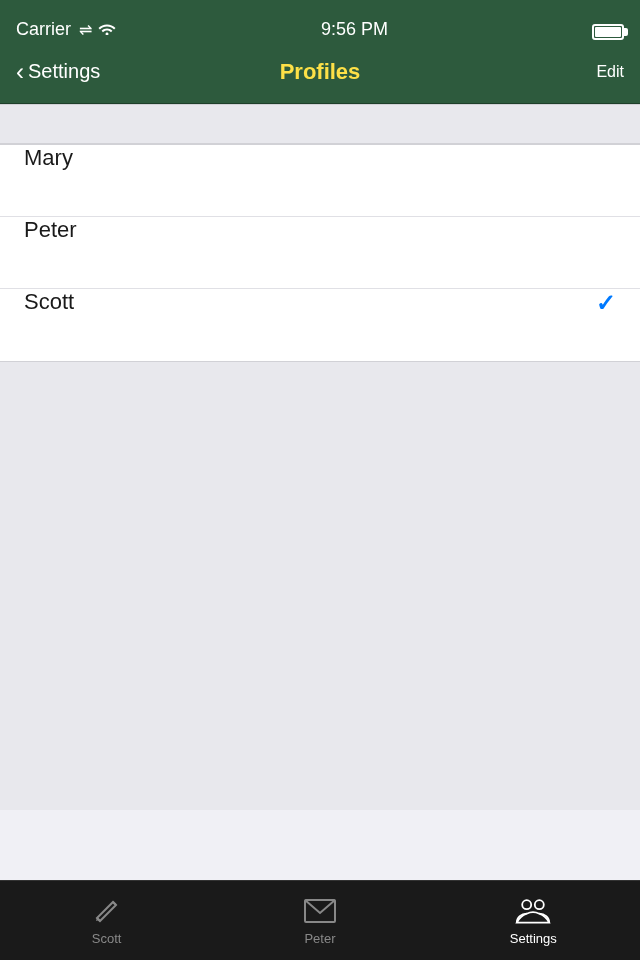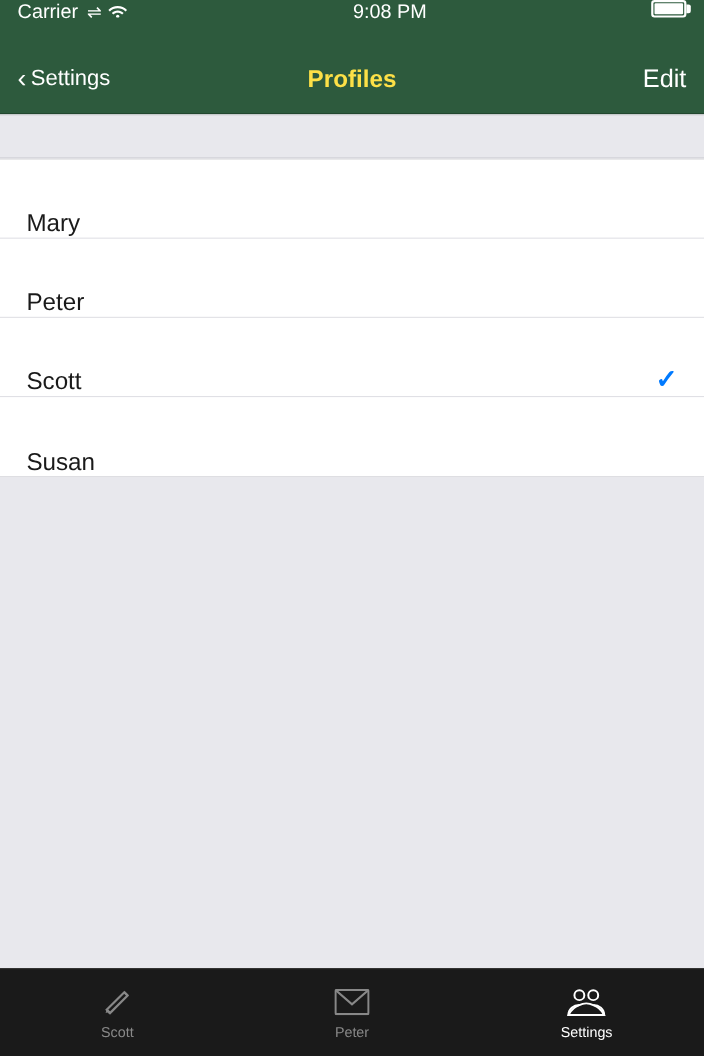--- a/index.html
+++ b/index.html
@@ -11,21 +11,21 @@
       font-family: -apple-system, 'Helvetica Neue', Arial, sans-serif;
       background: #f0f0f5;
       overflow: hidden;
     }
 
     
     .status-bar {
       background: #2d5a3d;
       height: 40px;
       display: flex;
-      align-items: flex-start;
+      align-items: flex-end;
       justify-content: space-between;
       padding: 0 16px;
       color: white;
       font-size: 18px;
       font-weight: 500;
     }
     .status-bar-left {
       display: flex;
       align-items: center;
       gap: 8px;
@@ -91,42 +91,42 @@
     .nav-title {
       color: #fde047;
       font-size: 22px;
       font-weight: bold;
       position: absolute;
       left: 50%;
       transform: translateX(-50%);
     }
     .nav-edit {
       color: white;
-      font-size: 23px;
+      font-size: 16px;
       cursor: pointer;
     }
 
     
     .spacer {
       background: #e8e8ed;
       height: 40px;
       border-top: 1px solid #d1d1d6;
       border-bottom: 1px solid #d1d1d6;
     }
 
     
     .profile-list {
       background: white;
       border-top: 1px solid #d1d1d6;
       border-bottom: 1px solid #d1d1d6;
     }
     .profile-item {
       height: 72px;
       display: flex;
-      align-items: flex-end;
+      align-items: flex-start;
       justify-content: space-between;
       padding: 0 24px;
       border-bottom: 1px solid #e0e0e5;
       cursor: pointer;
     }
     .profile-item:last-child {
       border-bottom: none;
     }
     .profile-name {
       font-size: 22px;
@@ -188,21 +188,21 @@
   <div class="status-bar-left">
     <span>Carrier</span>
     <span class="wifi-icon">⇌
       <svg width="20" height="14" viewBox="0 0 20 14" fill="white">
         <path d="M10 11.5c-.8 0-1.5.7-1.5 1.5s.7 1.5 1.5 1.5 1.5-.7 1.5-1.5-.7-1.5-1.5-1.5z"></path>
         <path d="M10 7.5C7.9 7.5 6 8.4 4.6 9.8l1.4 1.4C7.1 10.1 8.5 9.5 10 9.5s2.9.6 4 1.7l1.4-1.4C13.9 8.4 12.1 7.5 10 7.5z"></path>
         <path d="M10 3.5C6.7 3.5 3.7 4.8 1.5 7l1.4 1.4C4.7 6.6 7.2 5.5 10 5.5s5.3 1.1 7.1 2.9L18.5 7C16.3 4.8 13.3 3.5 10 3.5z"></path>
       </svg>
     </span>
   </div>
-  <span>9:08 PM</span>
+  <span>9:56 PM</span>
   <div class="battery-icon">
     <div class="battery-fill"></div>
   </div>
 </div>
 
 <div class="nav-bar">
   <div class="nav-back">
     <span class="nav-back-chevron">‹</span>
     <span class="nav-back-text">Settings</span>
   </div>
@@ -215,23 +215,20 @@
 <div class="profile-list">
   <div class="profile-item">
     <span class="profile-name">Mary</span>
   </div>
   <div class="profile-item">
     <span class="profile-name">Peter</span>
   </div>
   <div class="profile-item">
     <span class="profile-name">Scott</span>
     <span class="checkmark">✓</span>
-  </div>
-  <div class="profile-item">
-    <span class="profile-name">Susan</span>
   </div>
 </div>
 
 <div class="content-area"></div>
 
 <div class="tab-bar">
 
   <div class="tab-item">
     <div class="tab-icon">
       <svg width="26" height="26" viewBox="0 0 26 26" fill="none">

